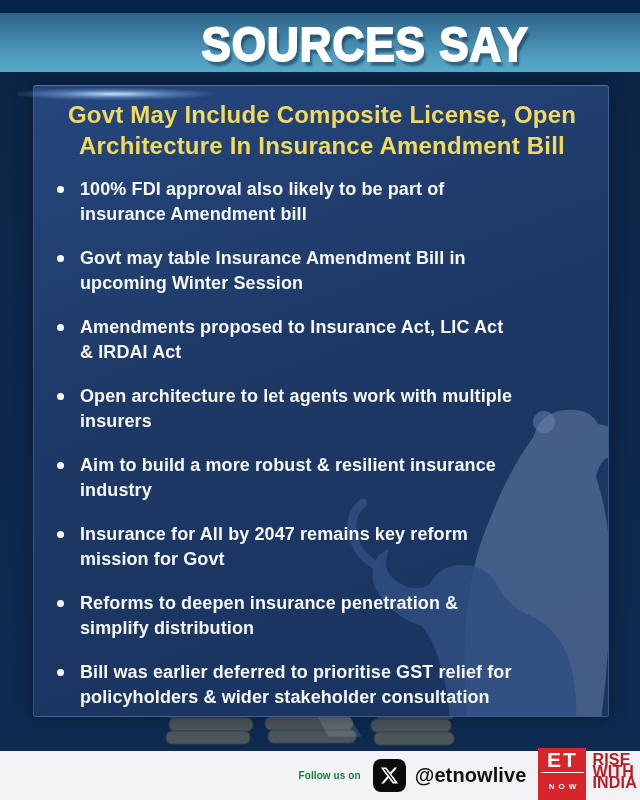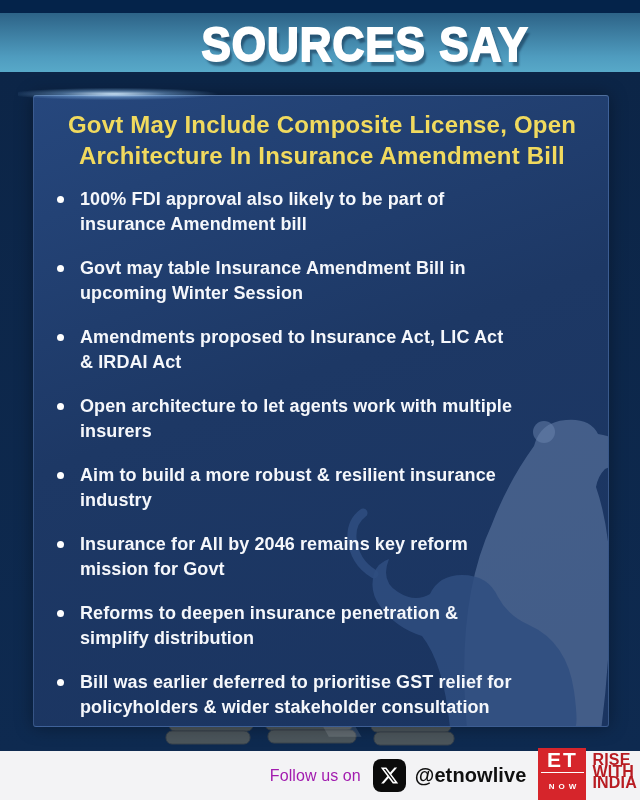--- a/index.html
+++ b/index.html
@@ -30,21 +30,21 @@
     color:#e6ecf2;opacity:.14;line-height:1;pointer-events:none;
   }
   .coins{position:absolute;left:148px;top:488px;opacity:.30;pointer-events:none;}
   .flare{
     position:absolute;top:12px;left:18px;width:300px;height:20px;pointer-events:none;z-index:5;
     background:radial-gradient(ellipse 50% 45% at 32% 50%,rgba(210,235,255,.95) 0%,rgba(140,190,240,.45) 35%,rgba(120,170,230,0) 70%);
     filter:blur(.5px);
   }
   
   .card{
-    position:absolute;left:33px;top:23px;width:574px;height:630px;
+    position:absolute;left:33px;top:13px;width:574px;height:630px;
     background:linear-gradient(160deg,#26477d 0%,#1d3865 45%,#1a3460 100%);
     border:1px solid rgba(130,170,230,.28);border-top-color:rgba(160,200,250,.4);
     border-radius:3px;overflow:hidden;box-shadow:0 0 18px rgba(0,0,0,.35);
   }
   .bullbear{position:absolute;right:-4px;bottom:-2px;pointer-events:none;}
   .card-inner{position:relative;padding:13px 12px 0 14px;z-index:2;}
   .card-title{
     color:#f1da5e;font-size:24px;font-weight:800;text-align:center;
     line-height:31px;letter-spacing:.2px;margin:0 4px;
   }
@@ -56,21 +56,21 @@
   }
   .bullet .dot{
     position:absolute;left:3px;top:9px;width:7px;height:7px;border-radius:50%;background:#ffffff;
   }
   .bullet .line{display:block;white-space:nowrap;}
   
   .footer{
     position:absolute;left:0;right:0;bottom:0;height:49px;background:#f3f3f5;
     display:flex;align-items:center;justify-content:flex-end;
   }
-  .follow-label{font-size:16px;font-weight:400;color:#a21caf;letter-spacing:.1px;}
+  .follow-label{font-size:10px;font-weight:700;color:#15803d;letter-spacing:.1px;}
   .x-icon{
     width:33px;height:33px;background:#0b0b0b;border-radius:8px;margin:0 9px 0 12px;
     display:flex;align-items:center;justify-content:center;flex:0 0 auto;
   }
   .handle-label{font-size:20px;font-weight:700;color:#101010;letter-spacing:.1px;}
   .etnow-logo{display:flex;align-items:stretch;height:47px;margin:0 3px 8px 12px;}
   .logo-left{display:flex;flex-direction:column;width:48px;}
   .logo-red{
     background:#d6252b;flex:1;display:flex;flex-direction:column;
     align-items:center;justify-content:center;padding:2px 0 1px;
@@ -182,21 +182,21 @@
               <span class="line">Open architecture to let agents work with multiple</span>
               <span class="line">insurers</span>
             </li>
           <li class="bullet">
               <span class="dot"></span>
               <span class="line">Aim to build a more robust &amp; resilient insurance</span>
               <span class="line">industry</span>
             </li>
           <li class="bullet">
               <span class="dot"></span>
-              <span class="line">Insurance for All by 2046 remains key reform</span>
+              <span class="line">Insurance for All by 2047 remains key reform</span>
               <span class="line">mission for Govt</span>
             </li>
           <li class="bullet">
               <span class="dot"></span>
               <span class="line">Reforms to deepen insurance penetration &amp;</span>
               <span class="line">simplify distribution</span>
             </li>
           <li class="bullet">
               <span class="dot"></span>
               <span class="line">Bill was earlier deferred to prioritise GST relief for</span>

